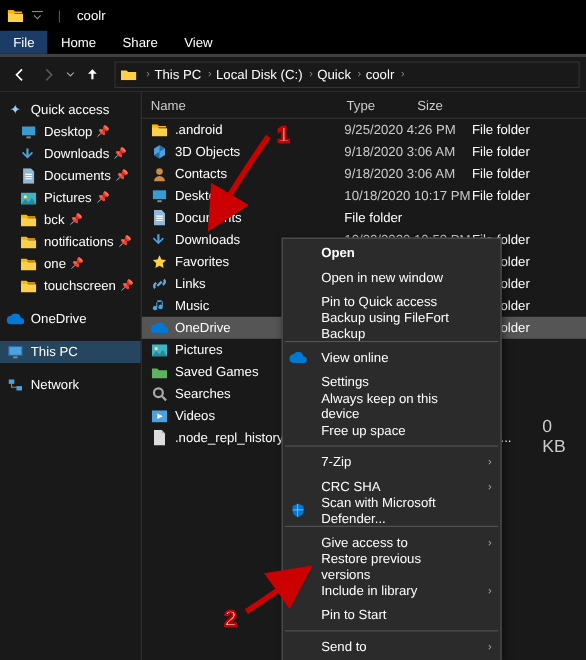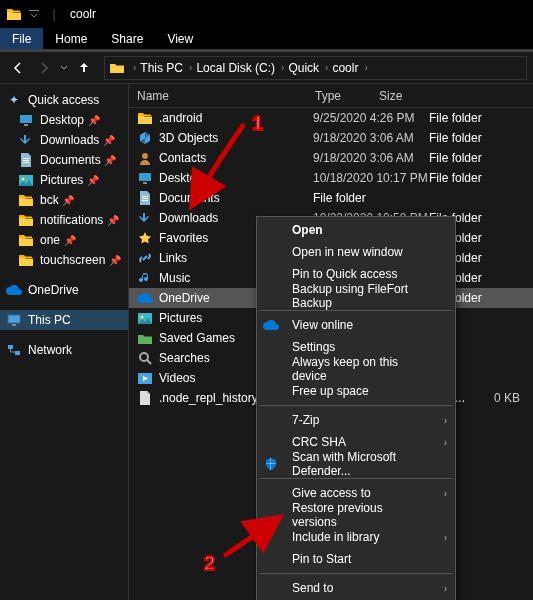--- a/index.html
+++ b/index.html
@@ -29,27 +29,27 @@
   .nav-item .nicon { width: 16px; height: 16px; margin-right: 6px; display:flex;align-items:center;justify-content:center; }
   .nav-item .nlabel { font-size: 12px; white-space: nowrap; }
   .nav-item.selected { background: #26455f; }
   .nav-spacer { height: 10px; }
   .filepane { flex: 1; background: #191919; position: relative; }
   .columns { display: flex; height: 24px; border-bottom: 1px solid #333; align-items: center; }
   .col { font-size: 12px; color: #ccc; padding-left: 8px; }
   .col.name { width: 178px; }
   .col.date { width: 116px; }
   .col.type { width: 64px; }
-  .col.size { width: 40px; text-align:left; padding-right:8px; }
+  .col.size { width: 40px; text-align:center; padding-right:8px; }
   .row { display: flex; align-items: center; height: 20px; padding-left: 8px; }
   .row .ricon { width: 16px; height: 16px; margin-right: 6px; display:flex;align-items:center;justify-content:center; }
   .row .rname { width: 154px; font-size: 12px; white-space:nowrap; overflow:hidden; }
   .row .rdate { width: 116px; font-size: 12px; color: #ccc; white-space:nowrap; }
   .row .rtype { width: 64px; font-size: 12px; color: #ffffff; white-space:nowrap; overflow:hidden;}
-  .row .rsize { width: 40px; font-size: 12px; color: #ccc; text-align:center; padding-right:12px;}
+  .row .rsize { width: 40px; font-size: 16px; color: #ccc; text-align:left; padding-right:12px;}
   .row.selected { background: #555; }
   
   .ctxmenu { position: absolute; left: 256px; top: 216px; width: 200px; background: #2b2b2b; border: 1px solid #555; box-shadow: 2px 2px 8px rgba(0,0,0,.6); z-index: 50; padding: 2px 0; }
   .ctxitem { display: flex; align-items: center; height: 22px; padding: 0 28px 0 35px; font-size: 12px; color: #fff; position: relative; }
   .ctxitem .cicon { position: absolute; left: 6px; width: 16px; height: 16px; display:flex;align-items:center;justify-content:center; }
   .ctxitem .arrow { position: absolute; right: 8px; font-size: 10px; color: #aaa; }
   .ctxsep { height: 1px; background: #555; margin: 3px 2px; }
   
   .anno-num { position: absolute; width: 24px; height: 24px; font-weight: 900; font-size: 20px; color: #fff; -webkit-text-stroke: 2px #c00; z-index: 100; font-family: Arial, sans-serif; }
   .anno-arrow { position: absolute; z-index: 99; }

